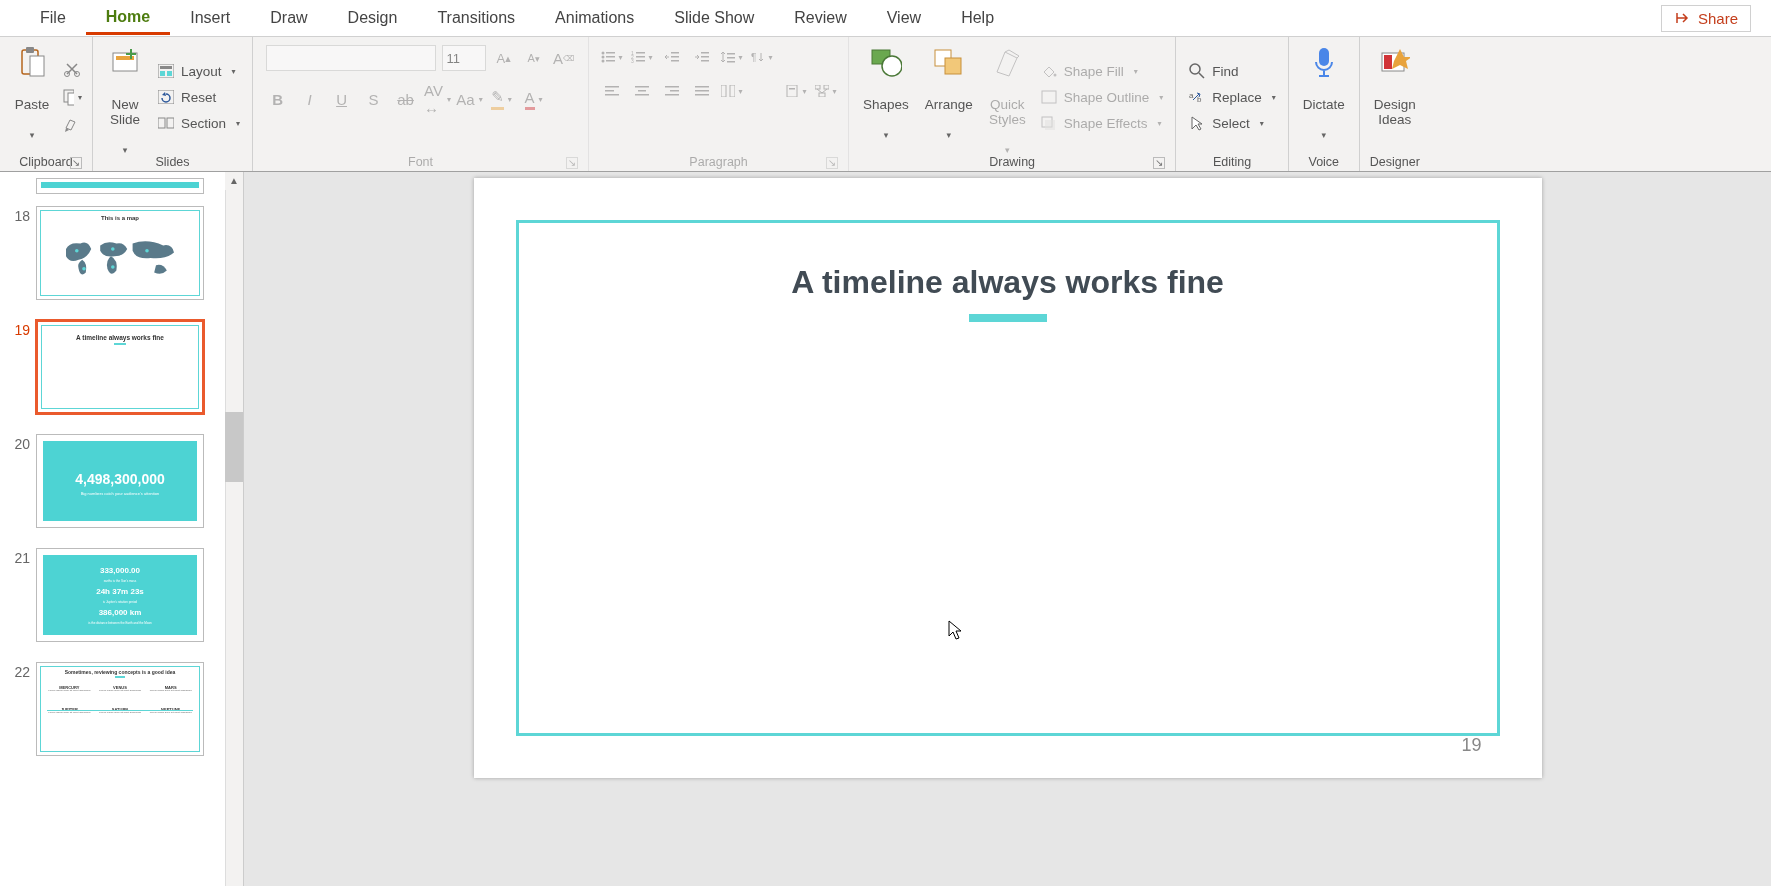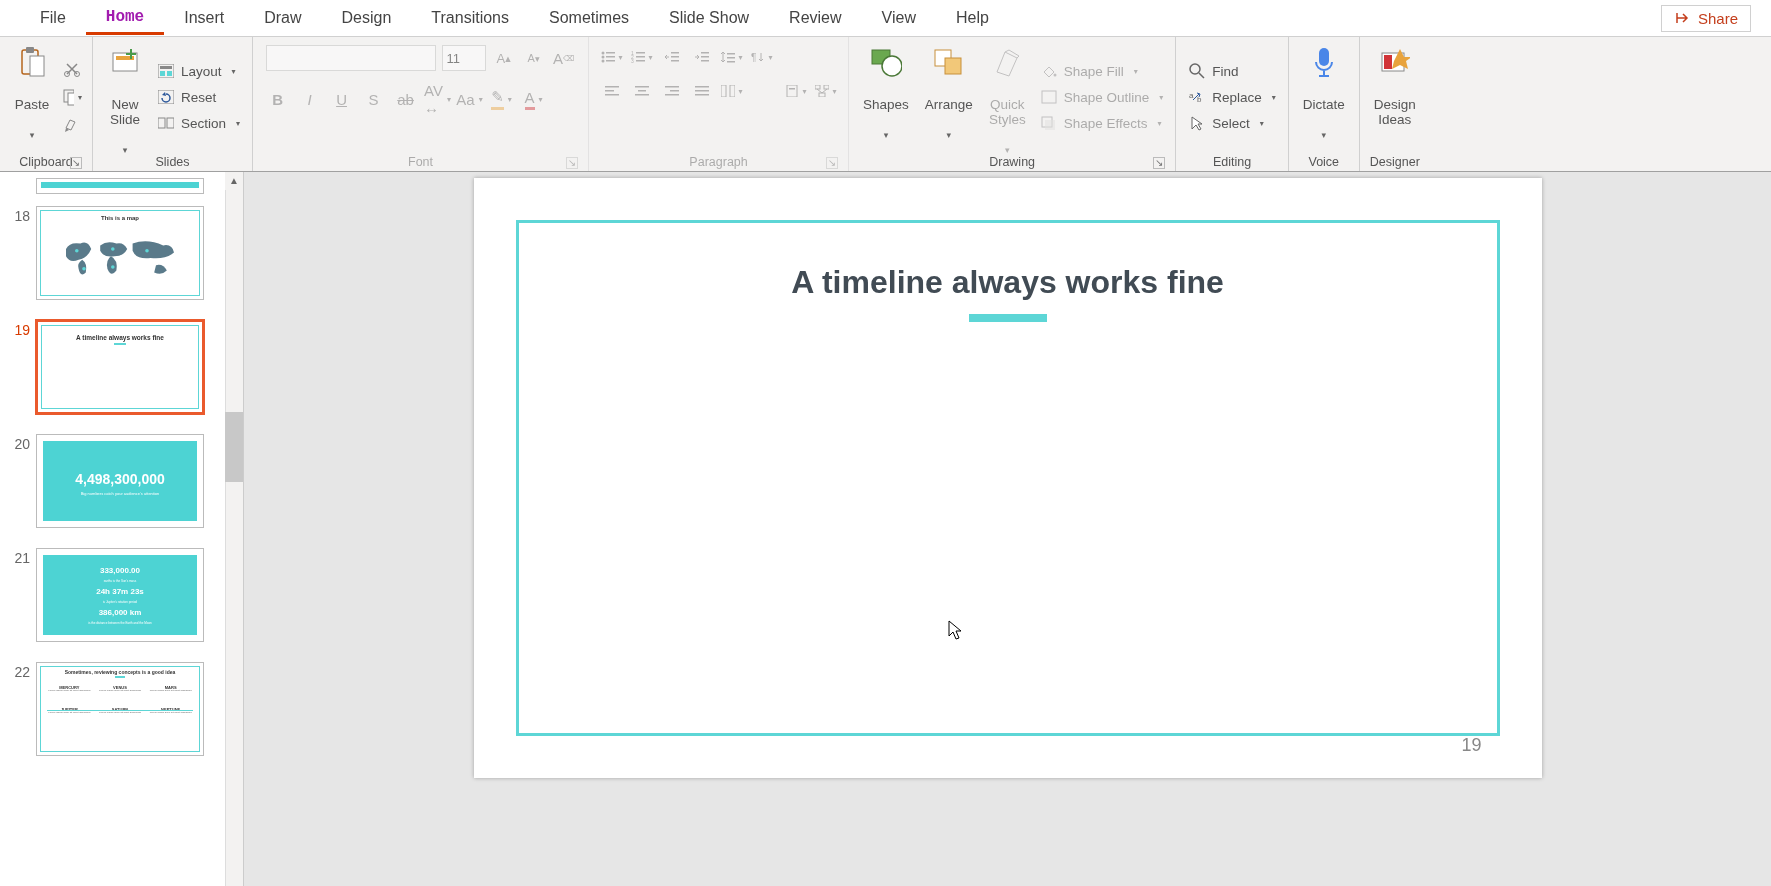--- a/index.html
+++ b/index.html
@@ -8,21 +8,21 @@
   
   .tabs {
     height: 36px;
     display: flex;
     align-items: center;
     padding: 12px 20px;
     background: #fff;
     font-size: 16px;
   }
   .tabs .tab { padding: 6px 20px; cursor: pointer; color: #444; }
-  .tabs .tab.active { color: #a21caf; font-weight: 600; border-bottom: 3px solid #d83b01; font-family: Liberation Mono, monospace; }
+  .tabs .tab.active { color: #4d7c0f; font-weight: 600; border-bottom: 3px solid #d83b01; }
   .share-btn {
     margin-left: auto;
     border: 1px solid #d0d0d0;
     padding: 4px 12px;
     color: #c43e1c;
     display: flex; align-items: center; gap: 8px;
     cursor: pointer;
     font-size: 15px;
   }
 
@@ -119,21 +119,21 @@
 </head>
 <body>
 
 <div class="tabs">
   <div class="tab">File</div>
   <div class="tab active">Home</div>
   <div class="tab">Insert</div>
   <div class="tab">Draw</div>
   <div class="tab">Design</div>
   <div class="tab">Transitions</div>
-  <div class="tab">Sometimes</div>
+  <div class="tab">Animations</div>
   <div class="tab">Slide Show</div>
   <div class="tab">Review</div>
   <div class="tab">View</div>
   <div class="tab">Help</div>
   <div class="share-btn">
     <span>
         <svg width="16" height="16">
           <path d="M3 8 L13 8 M9 4 L13 8 L9 12 M3 3 L3 13" stroke="#c43e1c" stroke-width="1.5" fill="none"></path>
         </svg>
       </span>

